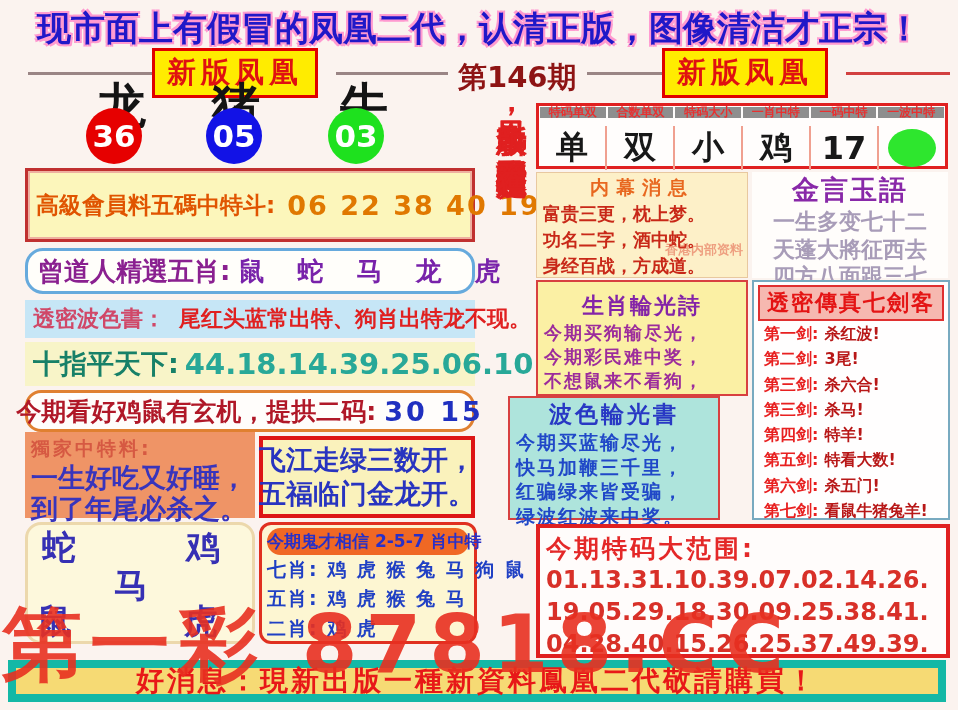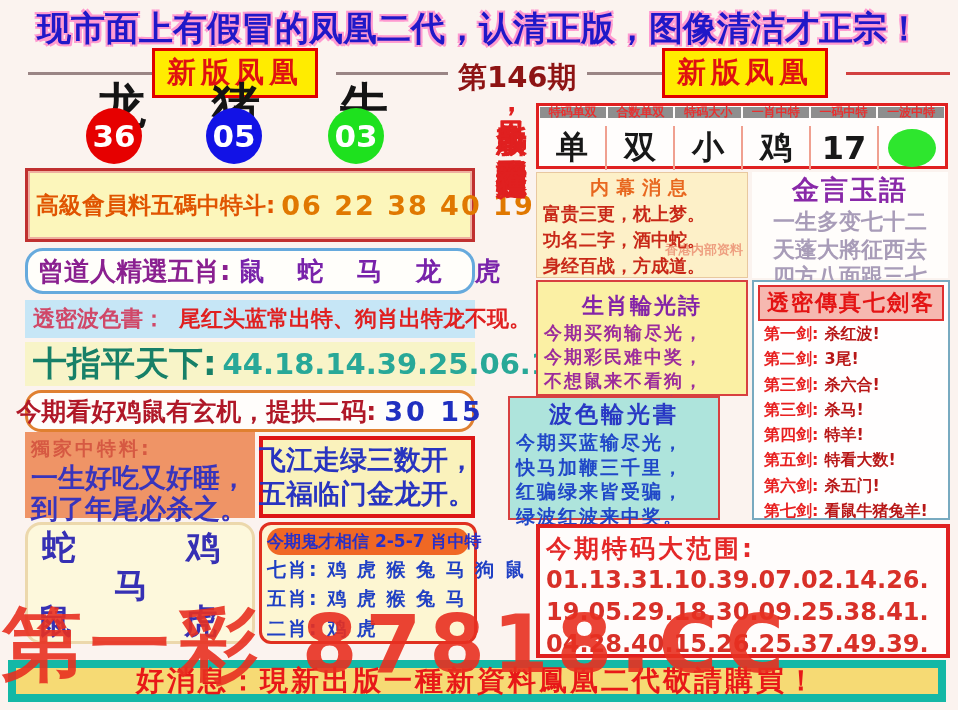--- a/index.html
+++ b/index.html
@@ -18,29 +18,29 @@
   .issue { top:58px; font-size:29px; font-weight:bold; color:#8e1414; background:#fbf3ef; padding:0 10px; white-space:nowrap; }
 
   
   .zchar { top:74px; font-size:48px; font-weight:bold; color:#141414; }
   .ball { top:108px; width:56px; height:56px; border-radius:50%; color:#fff; font-size:31px; font-weight:bold; display:flex; align-items:center; justify-content:center; }
 
   
   .lbox { left:25px; width:450px; }
   .boxA { top:168px; height:74px; background:#fcf6bb; border:3px solid #c03030; box-shadow:inset 0 0 0 2px #eeb0a0; display:flex; align-items:center; padding-left:8px; white-space:nowrap; }
   .boxA .lab { color:#e05400; font-size:23px; font-weight:bold; }
-  .boxA .val { color:#e07800; font-size:27px; font-weight:bold; margin-left:6px; letter-spacing:2px; }
+  .boxA .val { color:#e07800; font-size:27px; font-weight:bold; margin-left:12px; letter-spacing:2px; }
   .boxB { top:248px; height:46px; background:#fffefa; border:3px solid #66aadd; border-radius:18px; display:flex; align-items:center; padding-left:10px; white-space:nowrap; }
   .boxB .lab { color:#8a2090; font-size:26px; font-weight:bold; }
   .boxB .val { color:#7822aa; font-size:26px; font-weight:bold; letter-spacing:12px; margin-left:8px; }
   .boxC { top:300px; height:38px; background:#c6e6f6; display:flex; align-items:center; padding-left:8px; white-space:nowrap; }
   .boxC .lab { color:#d04868; font-size:22px; font-weight:bold; }
   .boxC .val { color:#e02020; font-size:22px; font-weight:bold; margin-left:14px; }
   .boxD { top:342px; height:44px; background:#f8f4c8; display:flex; align-items:center; padding-left:8px; white-space:nowrap; }
-  .boxD .lab { color:#178068; font-size:34px; font-weight:bold;text-align:center; }
+  .boxD .lab { color:#178068; font-size:27px; font-weight:bold;text-align:center; }
   .boxD .val { color:#28a898; font-size:29px; font-weight:bold; margin-left:6px; }
   .boxE { top:390px; height:42px; background:#fffdfb; border:3px solid #e08030; border-radius:16px; display:flex; align-items:center; justify-content:center; white-space:nowrap; }
   .boxE .lab { color:#b01828; font-size:25px; font-weight:bold; }
   .boxE .val { color:#2030c0; font-size:27px; font-weight:bold; margin-left:8px; letter-spacing:3px; }
 
   .boxF1 { left:25px; top:432px; width:230px; height:86px; background:#ef9466; padding:4px 6px; }
   .boxF1 .lab { color:rgba(205,70,55,0.75); font-size:19px; font-weight:bold; letter-spacing:3px; }
   .boxF1 .ln { color:#3834bc; font-size:27px; font-weight:bold; line-height:1.15; white-space:nowrap; }
   .boxF2 { left:259px; top:436px; width:216px; height:82px; background:#faf2bc; border:4px solid #dd1515; display:flex; flex-direction:column; justify-content:center; align-items:center; }
   .boxF2 .ln { color:#2834c0; font-size:27px; font-weight:bold; line-height:1.25; white-space:nowrap; }

